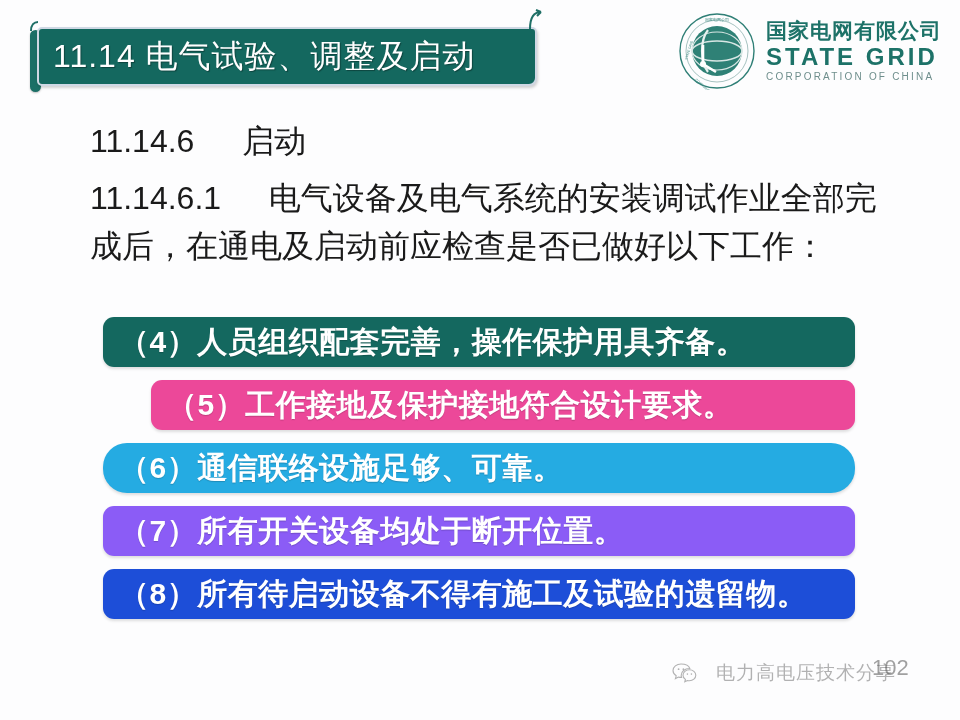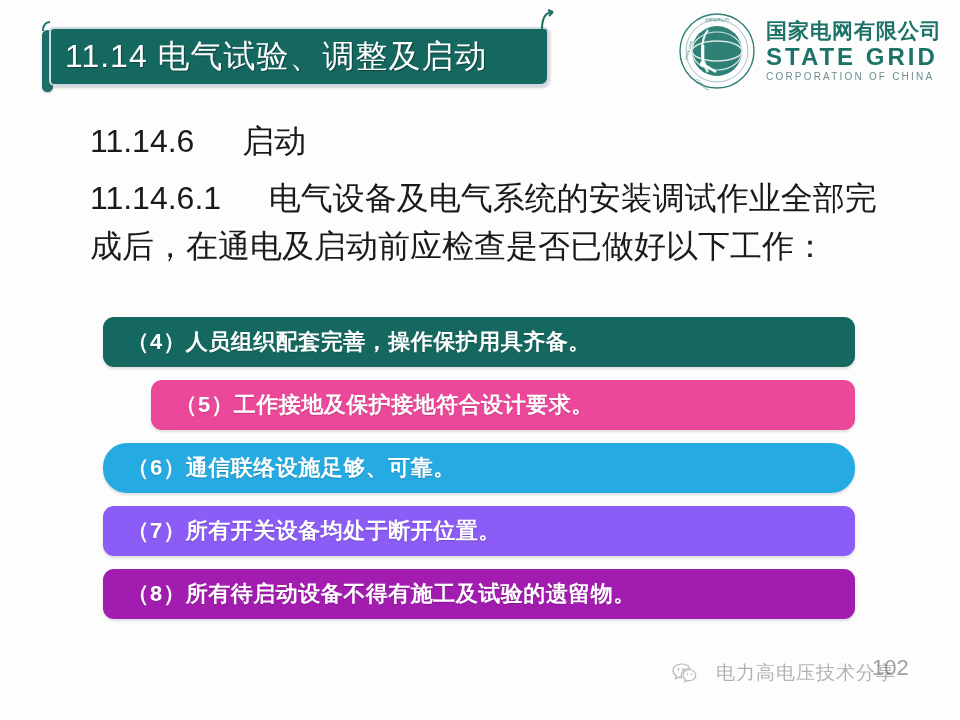--- a/index.html
+++ b/index.html
@@ -11,21 +11,21 @@
     height: 720px;
     background: #fdfdfe;
     font-family: "Liberation Sans", "DejaVu Sans", sans-serif;
     overflow: hidden;
     position: relative;
   }
 
   
   .title-zone {
     position: absolute;
-    left: 16px;
+    left: 4px;
     top: 0;
     width: 600px;
     height: 105px;
   }
   .title-accent-bar {
     position: absolute;
     left: 26px;
     top: 30px;
     width: 11px;
     height: 62px;
@@ -147,27 +147,26 @@
   .bar {
     height: 50px;
     border-radius: 11px;
     display: flex;
     align-items: center;
     margin-bottom: 13px;
     box-shadow: 0 2px 3px rgba(0,0,0,0.13);
   }
   .bar-text {
     color: #ffffff;
-    font-size: 22px;
+    font-size: 30px;
     font-weight: bold;
     letter-spacing: 0.5px;
-    padding-left: 24px;
+    padding-left: 16px;
     white-space: nowrap;
     text-shadow: 0 1px 1px rgba(0,0,0,0.18);
-    font-family: Liberation Mono, monospace;
   }
 
   
   .footer-watermark {
     position: absolute;
     left: 672px;
     top: 660px;
     display: flex;
     align-items: center;
     gap: 18px;
@@ -260,21 +259,21 @@
   </div>
 
   <div class="bar" style="background-color: rgb(37, 171, 226); border-radius: 24px;">
     <span class="bar-text">（6）通信联络设施足够、可靠。</span>
   </div>
 
   <div class="bar" style="background-color: #8b5cf6;">
     <span class="bar-text">（7）所有开关设备均处于断开位置。</span>
   </div>
 
-  <div class="bar" style="background-color: #a21caf;">
+  <div class="bar" style="background-color: #1d4ed8;">
     <span class="bar-text">（8）所有待启动设备不得有施工及试验的遗留物。</span>
   </div>
 
 </div>
 
 <div class="footer-watermark">
   <span class="wechat-icon">
     <svg width="26" height="22" viewBox="0 0 26 22">
       <path d="M9,2 C4.6,2 1,5 1,8.6 C1,10.7 2.3,12.6 4.2,13.8 L3.4,16.6 L6.5,15.1 C7.3,15.3 8.1,15.4 9,15.4 C9.2,15.4 9.4,15.4 9.6,15.4 C9.3,14.7 9.2,14 9.2,13.3 C9.2,9.5 12.8,6.5 17.2,6.5 C17.4,6.5 17.6,6.5 17.8,6.5 C17,3.9 13.4,2 9,2 Z" fill="none" stroke="#4a4a4a" stroke-width="1.1"></path>
       <circle cx="6.6" cy="7.2" r="0.9" fill="#4a4a4a"></circle>

